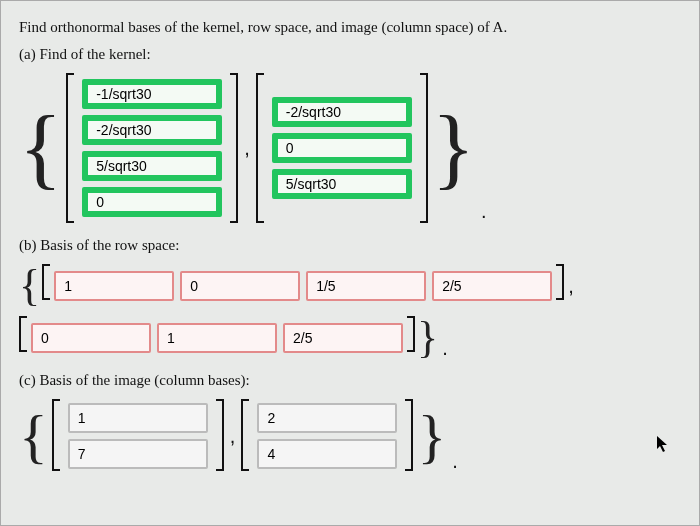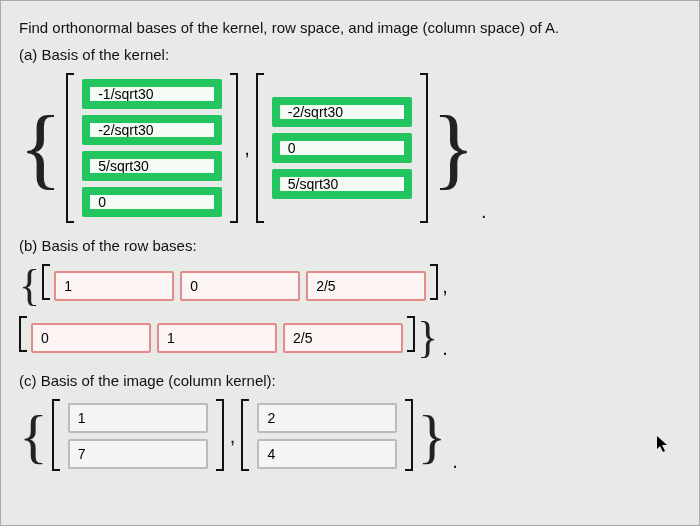--- a/index.html
+++ b/index.html
@@ -7,21 +7,21 @@
     padding: 14px 18px;
     width: 700px;
     height: 526px;
     box-sizing: border-box;
     background: #e8eae8;
     font-family: Arial, Helvetica, sans-serif;
     font-size: 15px;
     color: #111;
     border: 1px solid #aaa;
   }
-  .prompt, .part-label { margin: 4px 0 10px; }
+  .prompt, .part-label { margin: 4px 0 10px; font-family: Liberation Serif, serif; }
   .set-row {
     display: flex;
     align-items: center;
     gap: 4px;
     margin-bottom: 14px;
   }
   .brace {
     font-size: 90px;
     line-height: 1;
     font-family: "Times New Roman", serif;
@@ -45,21 +45,21 @@
     display: flex;
     gap: 6px;
     padding: 2px;
     align-items: center;
   }
   .inp {
     box-sizing: border-box;
     height: 30px;
     padding: 4px 8px;
     font-size: 14px;
-    border: 8px solid #22c55e;
+    border: 6px solid #22c55e;
     background: #f4faf4;
     border-radius: 2px;
   }
   .inp.red {
     border: 2px solid #e38a8a;
     background: #fdf4f4;
   }
   .inp.gray {
     border: 2px solid #bbb;
     background: #f5f5f5;
@@ -88,21 +88,21 @@
     right:30px;
     bottom:70px;
     font-size:14px;
   }
 </style>
 </head>
 <body>
 
 <div class="prompt">Find orthonormal bases of the kernel, row space, and image (column space) of A.</div>
 
-<div class="part-label">(a) Basis of the kernel:</div>
+<div class="part-label">(a) Find of the kernel:</div>
 <div class="set-row">
   <div class="brace">{</div>
 
   <div class="bracket2" style="height:150px;">
       <span class="h"></span>
       <span class="v"></span>
       <span class="h"></span>
     </div>
   <div class="col-vec">
     <input class="inp w-lg" value="-1/sqrt30" style="">
@@ -131,32 +131,33 @@
   <div class="bracket2 right" style="height:150px;">
       <span class="h"></span>
       <span class="v"></span>
       <span class="h"></span>
     </div>
 
   <div class="brace">}</div>
   <div class="dot">.</div>
 </div>
 
-<div class="part-label">(b) Basis of the row bases:</div>
+<div class="part-label">(b) Basis of the row space:</div>
 
 <div class="hrow-brackets" style="margin-bottom:8px;">
   <span class="brace-sm">{</span>
   <div class="bracket2" style="height:36px;">
       <span class="h"></span>
       <span class="v"></span>
       <span class="h"></span>
     </div>
   <div class="row-vec">
     <input class="inp red w-md" value="1" style="">
     <input class="inp red w-md" value="0" style="">
+    <input class="inp red w-md" value="1/5" style="">
     <input class="inp red w-md" value="2/5" style="">
   </div>
   <div class="bracket2 right" style="height:36px;">
       <span class="h"></span>
       <span class="v"></span>
       <span class="h"></span>
     </div>
   <span class="comma">,</span>
 </div>
 
@@ -173,21 +174,21 @@
   </div>
   <div class="bracket2 right" style="height:36px;">
       <span class="h"></span>
       <span class="v"></span>
       <span class="h"></span>
     </div>
   <span class="brace-sm">}</span>
   <span class="dot">.</span>
 </div>
 
-<div class="part-label">(c) Basis of the image (column kernel):</div>
+<div class="part-label">(c) Basis of the image (column bases):</div>
 <div class="set-row">
   <div class="brace" style="font-size:60px;">{</div>
 
   <div class="bracket2" style="height:72px;">
       <span class="h"></span>
       <span class="v"></span>
       <span class="h"></span>
     </div>
   <div class="col-vec">
     <input class="inp gray w-lg" value="1" style="">

